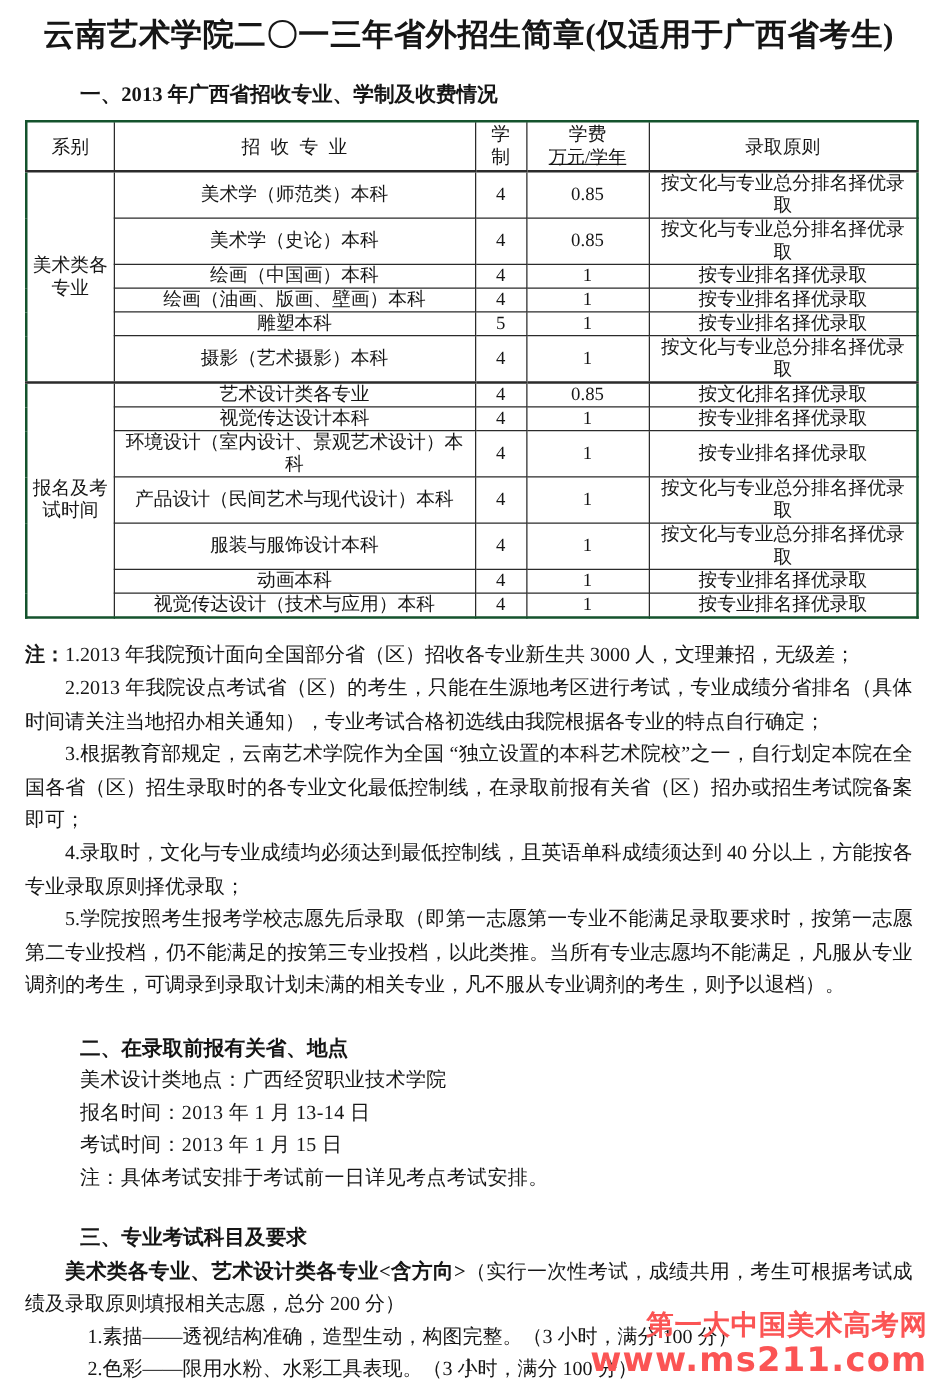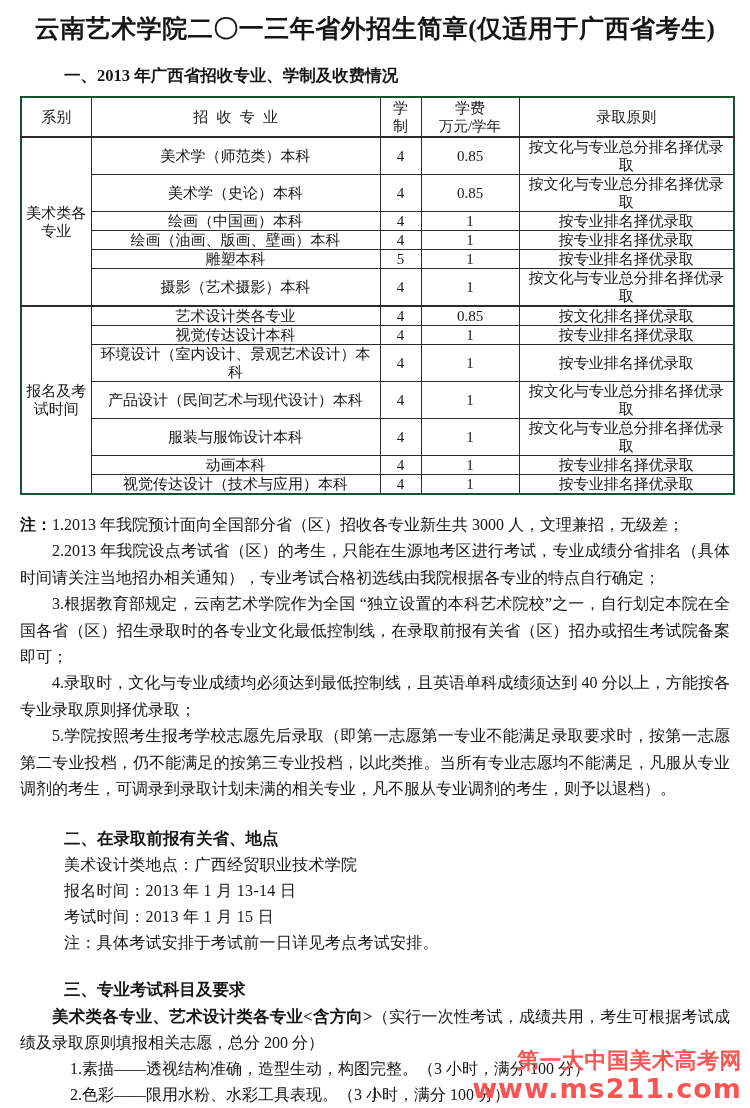--- a/index.html
+++ b/index.html
@@ -44,21 +44,21 @@
     font-weight: normal;
     font-size: 15px;
     padding: 0 2px;
     overflow: hidden;
   }
   table.adm thead th { height: 40px; border-bottom: 2px solid #2b2b2b; }
   table.adm tbody td { height: 19px; line-height: 18px; }
   table.adm tr.group-start td { border-top: 2px solid #2b2b2b; }
   th.spaced { letter-spacing: 0.55em; text-indent: 0.55em; }
   th .stack { line-height: 18px; font-size: 15px; }
-  th .stack.small { font-size: 14.5px; }
+  th .stack.small { font-size: 14.5px; text-decoration: underline; }
   td.cat { font-size: 15px; line-height: 20px; padding: 0 10px; }
   td.num { font-family: "Liberation Serif", "DejaVu Serif", serif; font-size: 15px; }
   
   .notes { margin-top: 17px; font-size: 16px; line-height: 26.4px; text-align: justify; }
   .note-label { font-weight: bold; }
   p.indent { text-indent: 2em; }
   
   .sh2 { margin-top: 24px; }
   .plain-line { font-size: 16px; line-height: 26px; margin-left: 44px; }
   .sec2 .plain-line { letter-spacing: 0.3px; }

